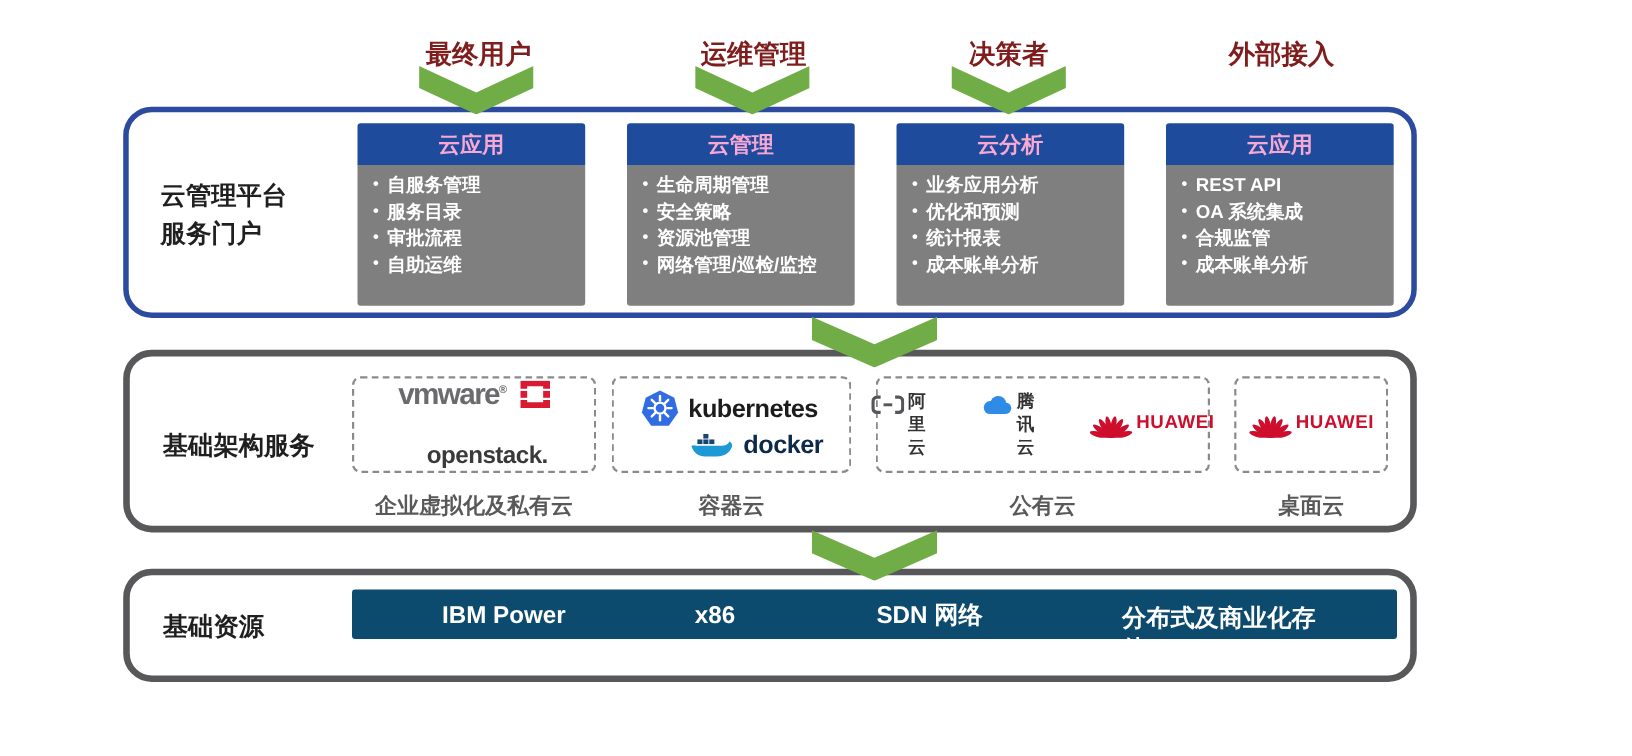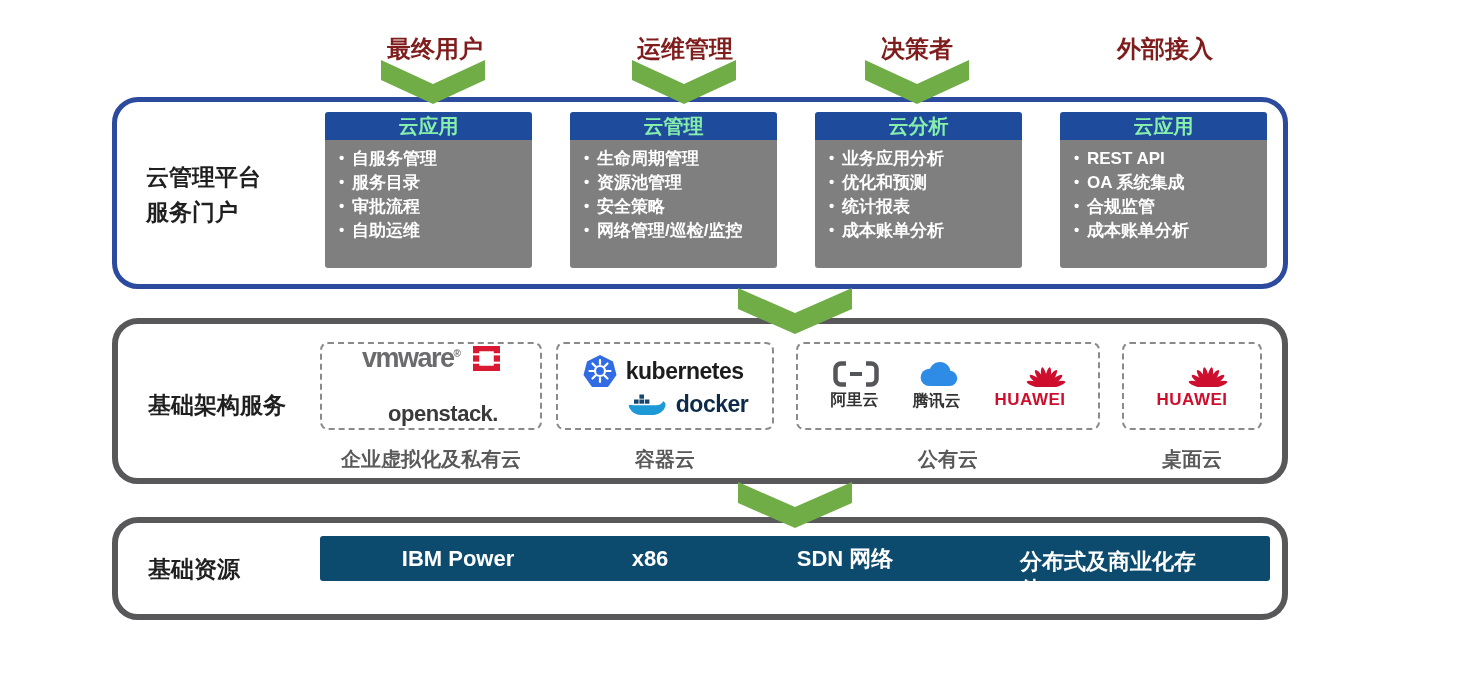--- a/index.html
+++ b/index.html
@@ -21,21 +21,21 @@
   .portal-box {
     position:absolute; left:112px; top:97px; width:1176px; height:192px;
     border:5px solid #2C4B9E; border-radius:26px; background:#fff;
   }
   .side-title {
     position:absolute; font-size:23px; font-weight:bold; color:#1f1f1f;
     line-height:1.5; white-space:pre-line; z-index:2;
   }
   .card { position:absolute; top:112px; width:207px; z-index:2; }
   .card-header {
-    height:28px; background:#1F4B9C; color:#86efac; font-weight:bold; font-size:20px;
+    height:38px; background:#1F4B9C; color:#f9a8d4; font-weight:bold; font-size:20px;
     display:flex; align-items:center; justify-content:center;
     border-radius:3px 3px 0 0;
   }
   .card-body {
     background:#7F7F7F; color:#fff; min-height:128px;
     padding:7px 8px 8px 14px; border-radius:0 0 3px 3px; list-style:none;
   }
   .card-body li {
     font-size:17px; font-weight:bold; line-height:1.42; position:relative; padding-left:13px;
   }
@@ -60,21 +60,21 @@
   }
   .vmware-text sup { font-size:10px; letter-spacing:0; vertical-align:super; }
   .os-row { text-align:right; padding-right:2px;margin-top:28px; }
   .openstack-text { font-size:22px; font-weight:bold; color:#3a3a3a; letter-spacing:-0.5px; }
   .k8s-docker { display:flex; flex-direction:column; gap:3px; }
   .logo-row { display:flex; align-items:center; gap:8px; }
   .docker-row { margin-left:46px; }
   .k8s-text { font-size:23px; font-weight:bold; color:#1c1c1c; letter-spacing:-0.5px; }
   .docker-text { font-size:23px; font-weight:bold; color:#0d2a4a; letter-spacing:-0.5px; }
   .logo-col {
-    display:flex; flex-direction:column; align-items:flex-end; gap:3px;
+    display:flex; flex-direction:row; align-items:flex-start; gap:3px;
     font-size:16px; font-weight:600; color:#333;
   }
   .huawei-text { color:#CE0E2D; font-weight:bold; font-size:17px; letter-spacing:0.5px; }
   .public-cloud-inner { display:flex; align-items:center; gap:34px; }
   
   .res-bar {
     position:absolute; left:320px; top:536px; width:950px; height:45px;
     background:#0c4a6e; border-radius:3px; z-index:2;
   }
   .res-item {
@@ -117,22 +117,22 @@
       <li>服务目录</li>
       <li>审批流程</li>
       <li>自助运维</li>
     </ul>
   </div>
 
   <div class="card" style="left:570px;">
     <div class="card-header">云管理</div>
     <ul class="card-body">
       <li>生命周期管理</li>
+      <li>安全策略</li>
       <li>资源池管理</li>
-      <li>安全策略</li>
       <li style="max-width:165px;">网络管理/巡检/监控</li>
     </ul>
   </div>
 
   <div class="card" style="left:815px;">
     <div class="card-header">云分析</div>
     <ul class="card-body">
       <li>业务应用分析</li>
       <li>优化和预测</li>
       <li>统计报表</li>

